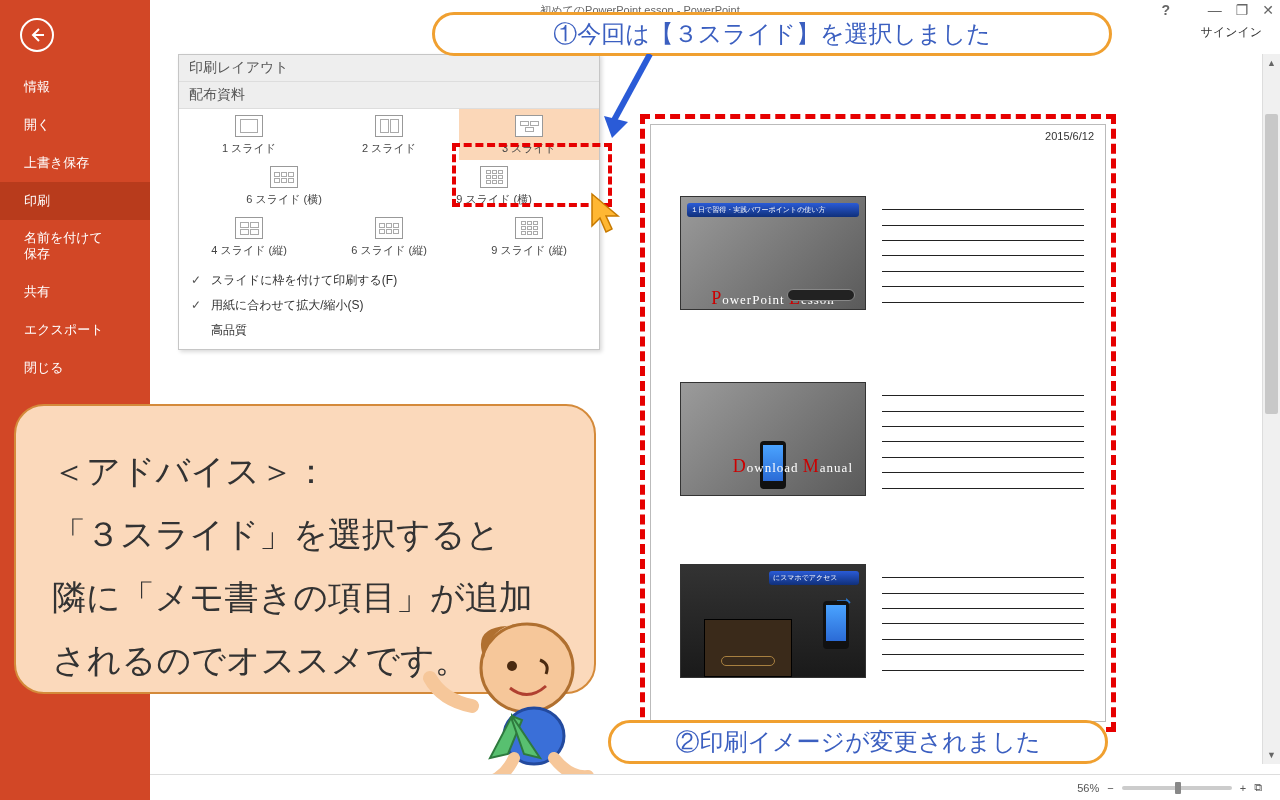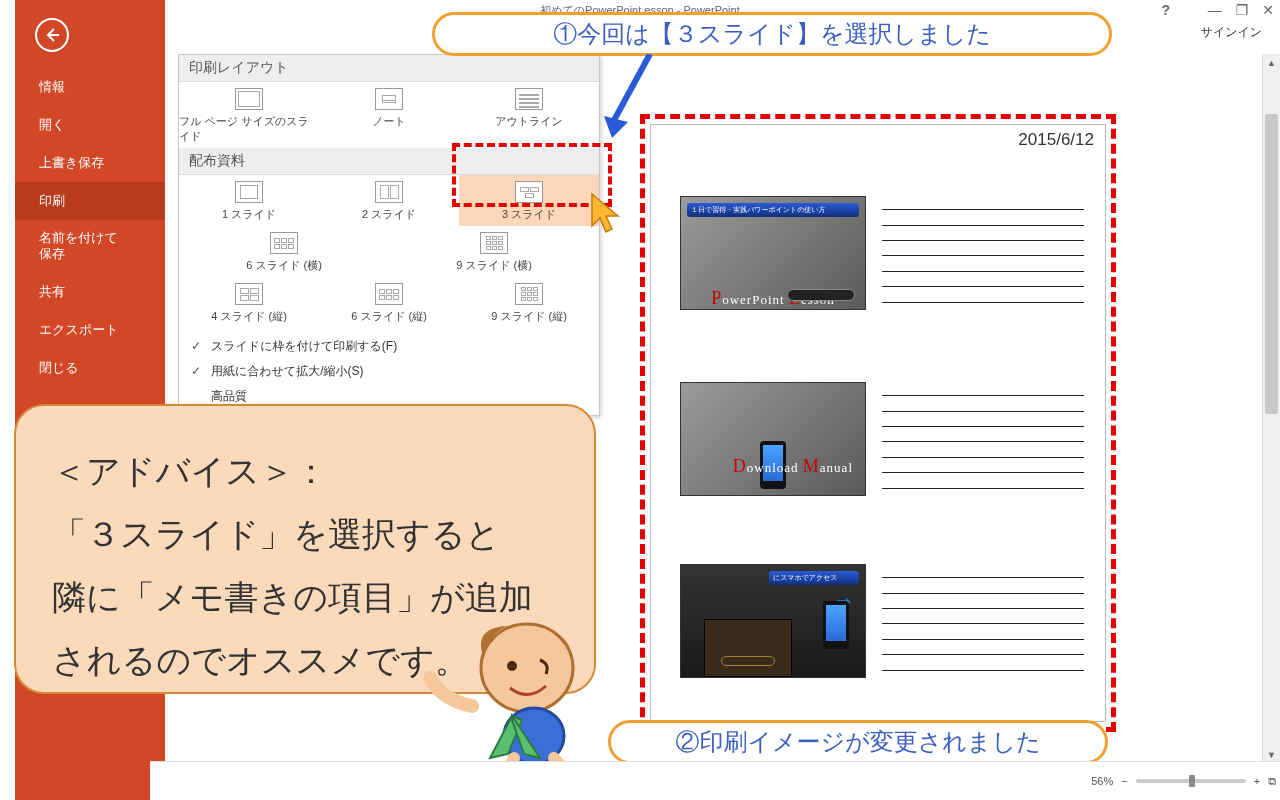--- a/index.html
+++ b/index.html
@@ -5,21 +5,21 @@
   * { box-sizing: border-box; margin: 0; padding: 0; }
   body { font-family: "Meiryo UI", "Yu Gothic UI", sans-serif; font-size: 12px; background: #fff; width: 1280px; height: 800px; overflow: hidden; position: relative; }
 
   
   .titlebar { height: 20px; background: #fff; display: flex; align-items: center; justify-content: center; position: relative; color: #666; font-size: 11px; }
   .titlebar .win-controls { position: absolute; right: 6px; top: 2px; display: flex; gap: 14px; color: #666; font-size: 14px; }
   .titlebar .help { position: absolute; right: 110px; top: 2px; color: #666; font-size: 14px; font-weight: bold; }
   .signin { position: absolute; right: 18px; top: 24px; color: #333; font-size: 12px; }
 
   
-  .sidebar { position: absolute; left: 0; top: 0; width: 150px; height: 800px; background: #d24726; color: #fff; margin-left: 15px; }
+  .sidebar { position: absolute; left: 0; top: 0; width: 150px; height: 800px; background: #d24726; color: #fff; }
   .back-btn { width: 34px; height: 34px; border: 2px solid #fff; border-radius: 50%; margin: 18px 0 16px 20px; display: flex; align-items: center; justify-content: center; font-size: 18px; }
   .side-item { padding: 10px 0 10px 24px; font-size: 13px; cursor: default; }
   .side-item.active { background: #b83b1c; }
   .side-item.small { line-height: 1.25; }
 
   
   .panel { position: absolute; left: 178px; top: 54px; width: 422px; background: #fff; border: 1px solid #c6c6c6; box-shadow: 2px 2px 4px rgba(0,0,0,0.15); }
   .panel-header { background: #eee; color: #555; font-size: 14px; padding: 4px 10px; border-bottom: 1px solid #ddd; }
   .layout-row { display: flex; }
   .layout-cell { flex: 1; display: flex; flex-direction: column; align-items: center; padding: 6px 0 4px; font-size: 11px; color: #444; }
@@ -58,41 +58,41 @@
 
   .advice { position:absolute; left:14px; top:404px; width:582px; height:290px; background:#fbd9bb; border:2px solid #d48a3a; border-radius:30px; padding:34px 36px; color:#333; font-size:34px; line-height:1.85; }
 
   
   .mascot { position:absolute; left:412px; top:608px; width:190px; height:190px; }
 
   
   .preview-wrap { position:absolute; left:644px; top:118px; width:468px; height:610px; }
   .red-dash2 { position:absolute; inset:-4px; border:5px dashed #e60000; pointer-events:none; }
   .preview { position:absolute; inset:6px; background:#fff; box-shadow:0 0 0 1px #bbb inset; }
-  .date { position:absolute; right:12px; top:6px; font-size:17px; color:#333; }
+  .date { position:absolute; right:12px; top:6px; font-size:11px; color:#333; }
   .prow { position:absolute; left:30px; width:404px; height:120px; display:flex; }
   .prow1 { top:72px; } .prow2 { top:258px; } .prow3 { top:440px; }
   .pthumb { width:186px; height:114px; background:linear-gradient(135deg,#9b9b9b,#5a5a5a); border:1px solid #333; position:relative; overflow:hidden; display:flex; flex-direction:column; align-items:center; justify-content:flex-end; color:#fff; font-size:9px; }
   .plines { flex:1; margin-left:16px; display:flex; flex-direction:column; justify-content:space-around; padding:6px 0; }
   .plines div { height:1px; background:#222; }
   .slidebadge { position:absolute; top:6px; left:6px; right:6px; height:14px; background:linear-gradient(#2a5bd7,#10307a); border-radius:3px; font-size:7px; color:#fff; display:flex; align-items:center; padding:0 4px;}
   .stext { font-family: Georgia, serif; font-size:13px; letter-spacing:1px; }
   .stext .r { color:#c00; font-size:18px; }
   .sbtn { position:absolute; bottom:8px; right:10px; width:68px; height:12px; border:1px solid #888; border-radius:7px; background:#222; }
   .phone { width:26px; height:48px; background:#111; border-radius:4px; position:relative; margin:6px;}
   .phone::after { content:""; position:absolute; inset:4px 3px 8px 3px; background:linear-gradient(#4aa3ff,#2b6bd6);}
 
   
   .scrollbar { position:absolute; right:0; top:54px; width:18px; height:710px; background:#f0f0f0; border-left:1px solid #ddd; }
   .sb-thumb { position:absolute; top:60px; left:2px; right:2px; height:300px; background:#c8c8c8; border-radius:2px; }
   .sb-btn { position:absolute; left:0; right:0; height:18px; display:flex; align-items:center; justify-content:center; color:#666; font-size:9px; }
   .sb-up { top:0; } .sb-dn { bottom:0; }
 
   
-  .statusbar { position:absolute; left:150px; right:0; bottom:0; height:39px; background:#fff; border-top:1px solid #ddd; display:flex; align-items:center; justify-content:flex-end; gap:8px; padding:0 4px; font-size:11px; color:#555;}
+  .statusbar { position:absolute; left:150px; right:0; bottom:0; height:26px; background:#fff; border-top:1px solid #ddd; display:flex; align-items:center; justify-content:flex-end; gap:8px; padding:0 18px; font-size:11px; color:#555;}
   .pager { position:absolute; left:492px; bottom:4px; display:flex; align-items:center; gap:4px; font-size:12px; color:#555;}
   .pager .pnum { width:28px; height:18px; border:1px solid #aaa; text-align:center; }
   .zoom-slider { width:110px; height:4px; background:#ccc; position:relative; border-radius:2px;}
   .zoom-slider .zh { position:absolute; left:48%; top:-4px; width:6px; height:12px; background:#888; border-radius:1px;}
 </style>
 </head>
 <body>
 
 <div class="titlebar">
   <span>初めてのPowerPoint.esson - PowerPoint</span>
@@ -118,43 +118,20 @@
   <div class="side-item active">印刷</div>
   <div class="side-item small" style="white-space:pre-line">名前を付けて
 保存</div>
   <div class="side-item">共有</div>
   <div class="side-item">エクスポート</div>
   <div class="side-item">閉じる</div>
 </div>
 
 <div class="panel">
   <div class="panel-header">印刷レイアウト</div>
-  <div class="layout-row">
-    <div class="layout-cell">
-        <div class="thumb full">
-          <div class="pg"></div>
-        </div>
-        <span>フル ページ サイズのスライド</span>
-      </div>
-    <div class="layout-cell">
-        <div class="thumb notes">
-          <div class="pg"></div>
-        </div>
-        <span>ノート</span>
-      </div>
-    <div class="layout-cell">
-        <div class="thumb outline">
-          <div></div>
-          <div></div>
-          <div></div>
-          <div></div>
-        </div>
-        <span>アウトライン</span>
-      </div>
-  </div>
   <div class="panel-header">配布資料</div>
   <div class="layout-row">
     <div class="layout-cell">
         <div class="thumb h1">
           <div class="pg"></div>
         </div>
         <span>1 スライド</span>
       </div>
     <div class="layout-cell">
         <div class="thumb h2">

